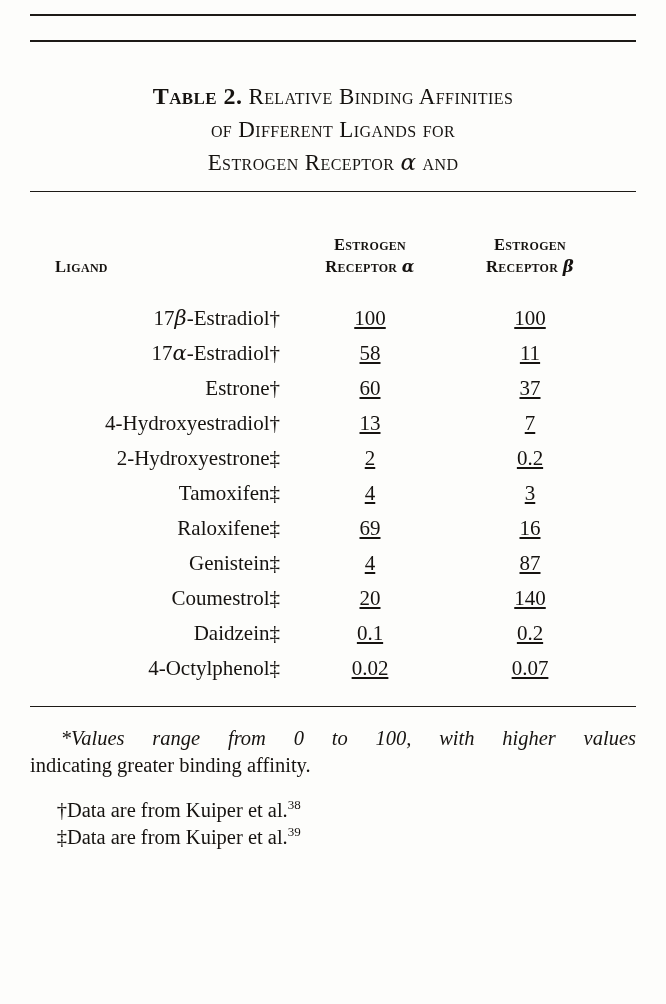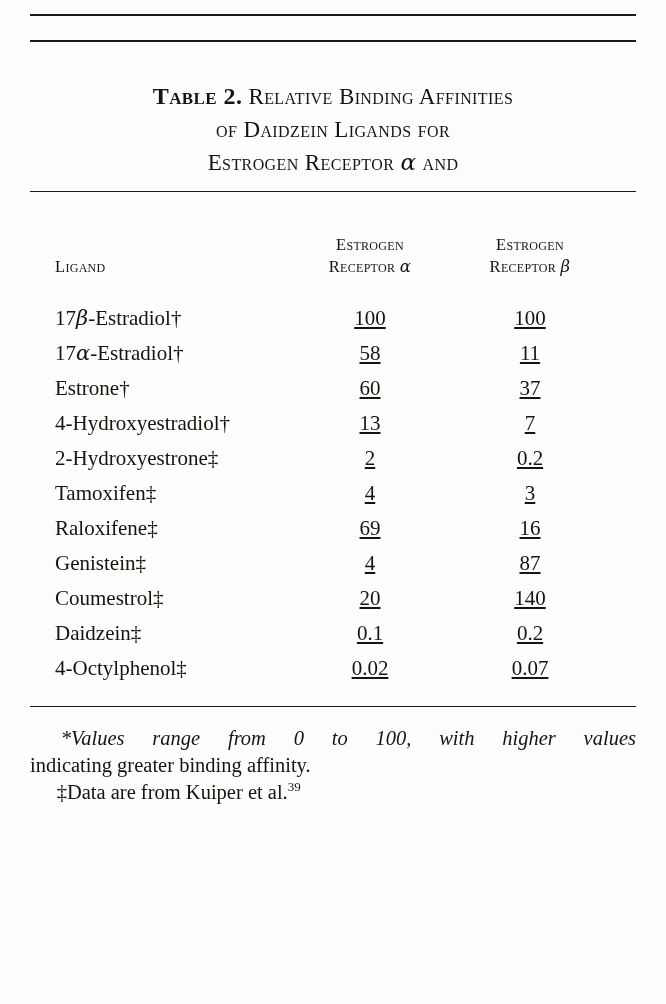--- a/index.html
+++ b/index.html
@@ -40,36 +40,36 @@
     border-collapse: collapse;
     table-layout: fixed;
     width: 570px;
   }
   col.c1 { width: 250px; }
   col.c2 { width: 180px; }
   col.c3 { width: 140px; }
 
   th {
     font-variant: small-caps;
-    font-weight: 400;
+    font-weight: 700;
     font-size: 16.5px;
     line-height: 22px;
     letter-spacing: 0.3px;
     vertical-align: bottom;
     padding-bottom: 22px;
   }
   th.h-lig { text-align: left; padding-left: 25px; }
   th.h-val { text-align: center; }
 
   td {
     font-size: 21px;
     line-height: 24px;
     padding: 5.5px 0;
   }
-  td.c-lig { text-align: left; padding-left: 25px; }
+  td.c-lig { text-align: right; padding-left: 25px; }
   td.c-val { text-align: center; text-decoration: underline; }
 
   .footnotes { font-size: 20.5px; line-height: 27px; }
   .fn-star { margin-top: 18px; }
   .fn-star .fn-line1 {
     text-indent: 1.5em;
     text-align: justify;
     text-align-last: justify;
     font-style: italic;
   }
@@ -82,21 +82,21 @@
 <body>
 
 <div class="page">
   <div class="content">
 
     <div class="rule heavy rule-top-1"></div>
     <div class="rule heavy rule-top-2"></div>
 
     <div class="title">
       <div><span class="tbl-label">Table 2.</span> <span>Relative Binding Affinities</span></div>
-      <div><span>of Daidzein Ligands for</span></div>
+      <div><span>of Different Ligands for</span></div>
       <div><span>Estrogen Receptor</span> <span class="gk">α</span> <span>and</span></div>
     </div>
 
     <div class="rule thin rule-below-title"></div>
 
     <table class="data-table">
       <colgroup>
           <col class="c1">
           <col class="c2">
           <col class="c3">
@@ -173,17 +173,18 @@
       </tbody>
     </table>
 
     <div class="rule thin rule-above-footnotes"></div>
 
     <div class="footnotes">
       <div class="fn-star">
         <div class="fn-line1">*Values range from 0 to 100, with higher values</div>
         <div class="fn-line2">indicating greater binding affinity.</div>
       </div>
+      <div class="fn-dagger"><span>†Data are from Kuiper et al.</span><sup>38</sup></div>
       <div class="fn-ddagger"><span>‡Data are from Kuiper et al.</span><sup>39</sup></div>
     </div>
 
   </div>
 </div>
 
 </body></html>

